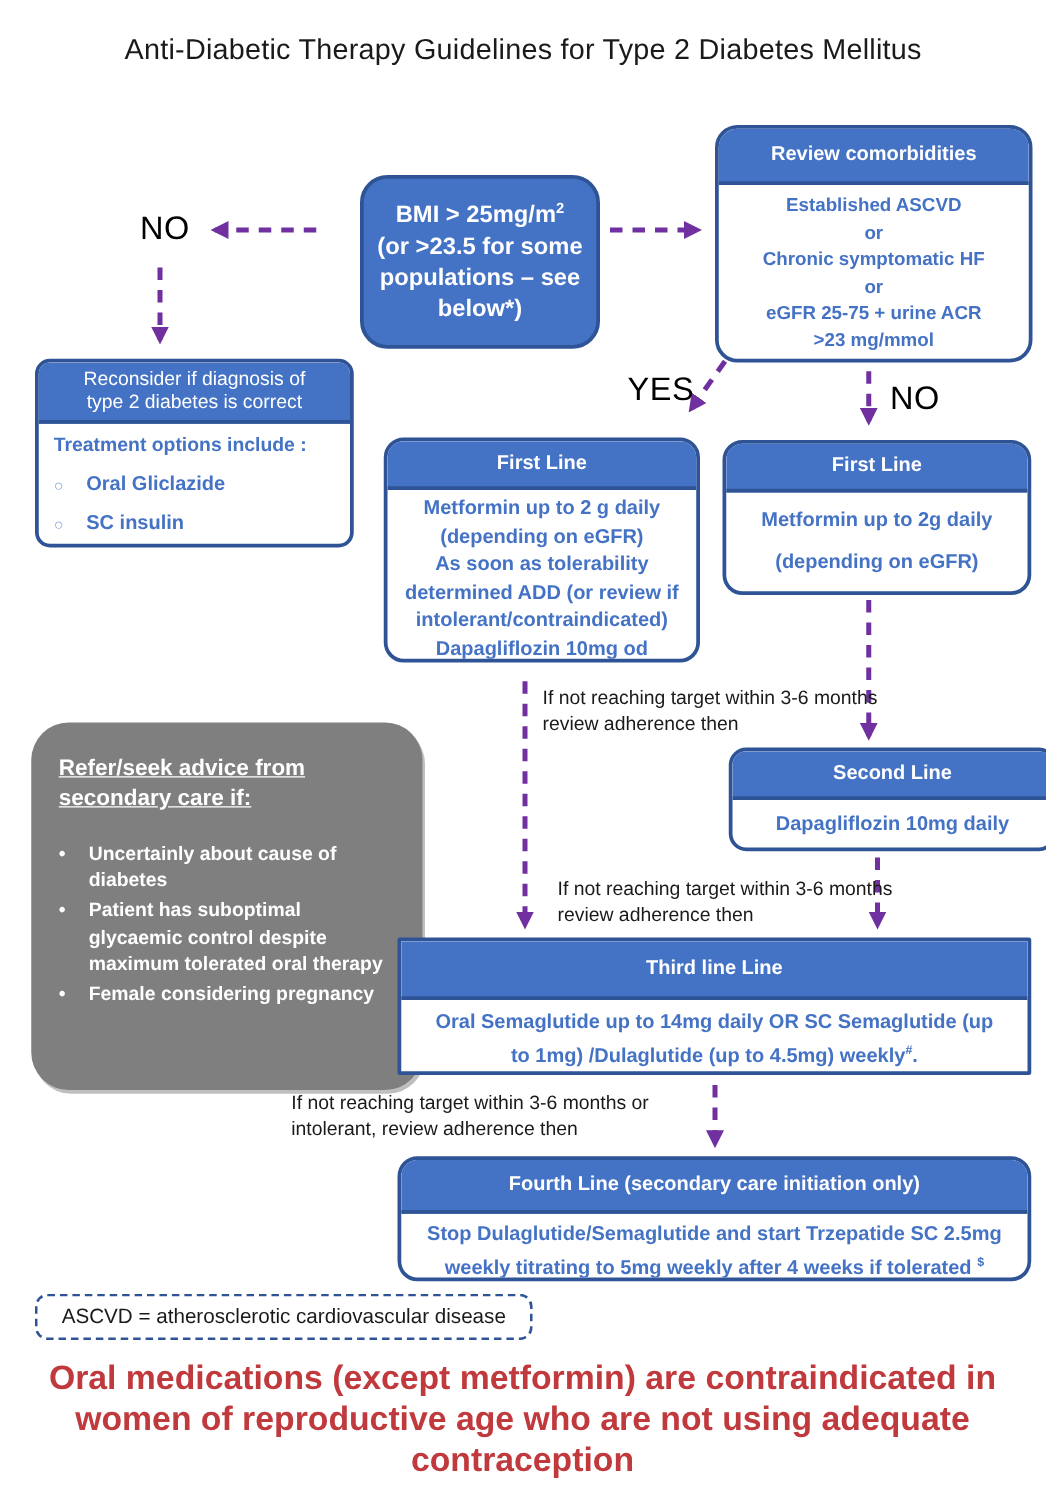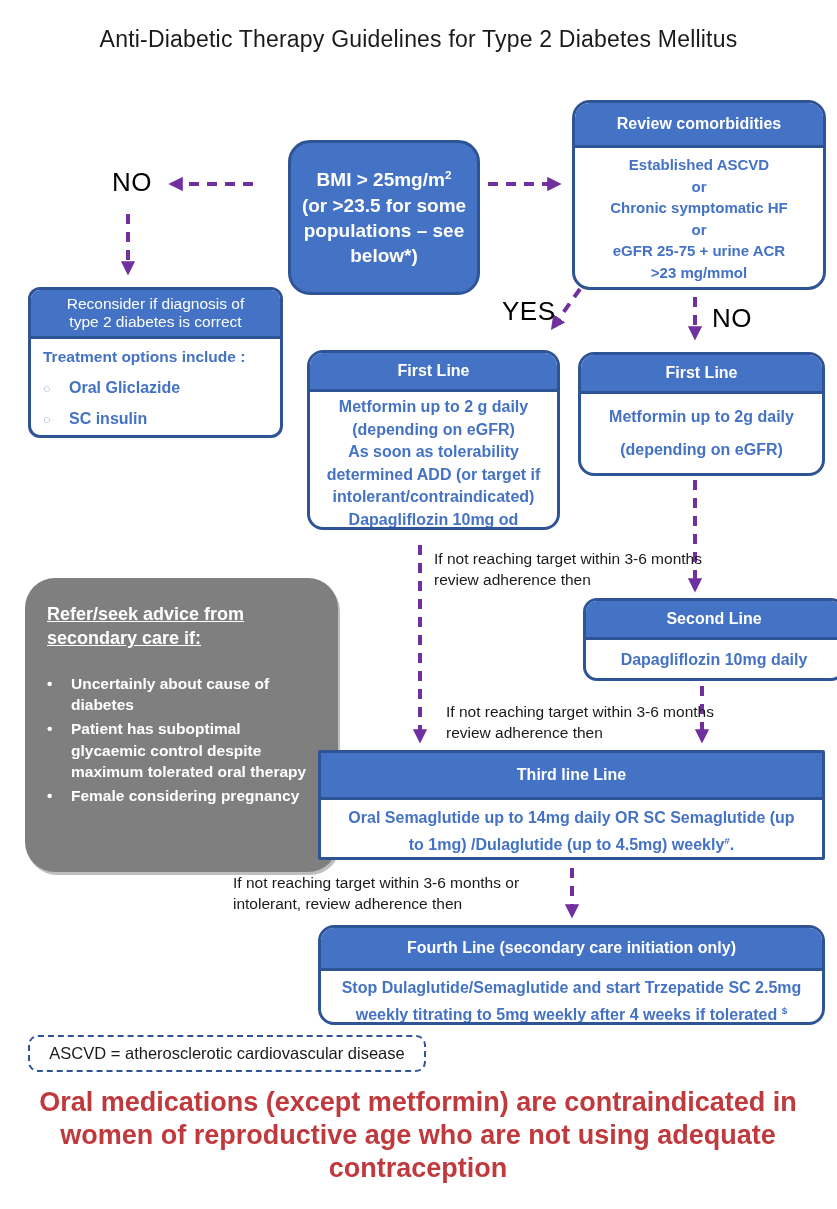--- a/index.html
+++ b/index.html
@@ -80,21 +80,21 @@
       <path d="M702,686 L702,740" marker-end="url(#arr)"></path>
       <path d="M420,545 L420,740" marker-end="url(#arr)"></path>
       <path d="M572,868 L572,915" marker-end="url(#arr)"></path>
     </g>
   </svg>
 
   <div class="lbl" style="left:112px;top:167px;">NO</div>
   <div class="lbl" style="left:502px;top:296px;">YES</div>
   <div class="lbl" style="left:712px;top:303px;">NO</div>
 
-  <div class="solidbox" style="left:288px;top:140px;width:192px;height:155px;font-size:19px;line-height:1.32;padding:4px 10px;">
+  <div class="solidbox" style="left:288px;top:140px;width:192px;height:139px;font-size:19px;line-height:1.32;padding:4px 10px;">
     <div><span>BMI &gt; 25mg/m</span><sup>2</sup></div>
     <div>(or &gt;23.5 for some populations – see below*)</div>
   </div>
 
   <div class="fbox" style="left:572px;top:100px;width:254px;height:190px;border-radius:18px;">
     <div class="hd" style="height:42px;">Review comorbidities</div>
     <div class="bd" style="font-size:15px;line-height:21.5px;padding-top:6px;">
       <div>Established ASCVD</div>
       <div>or</div>
       <div>Chronic symptomatic HF</div>
@@ -118,21 +118,21 @@
       </div>
     </div>
   </div>
 
   <div class="fbox" style="left:307px;top:350px;width:253px;height:180px;border-radius:16px;">
     <div class="hd" style="height:36px;">First Line</div>
     <div class="bd" style="font-size:16px;line-height:22.5px;padding-top:4px;">
       <div>Metformin up to 2 g daily</div>
       <div>(depending on eGFR)</div>
       <div>As soon as tolerability</div>
-      <div>determined ADD (or target if</div>
+      <div>determined ADD (or review if</div>
       <div>intolerant/contraindicated)</div>
       <div>Dapagliflozin 10mg od</div>
     </div>
   </div>
 
   <div class="fbox" style="left:578px;top:352px;width:247px;height:124px;border-radius:16px;">
     <div class="hd" style="height:36px;">First Line</div>
     <div class="bd" style="font-size:16px;line-height:22px;padding-top:12px;">
       <div>Metformin up to 2g daily</div>
       <div style="margin-top:11px;">(depending on eGFR)</div>

